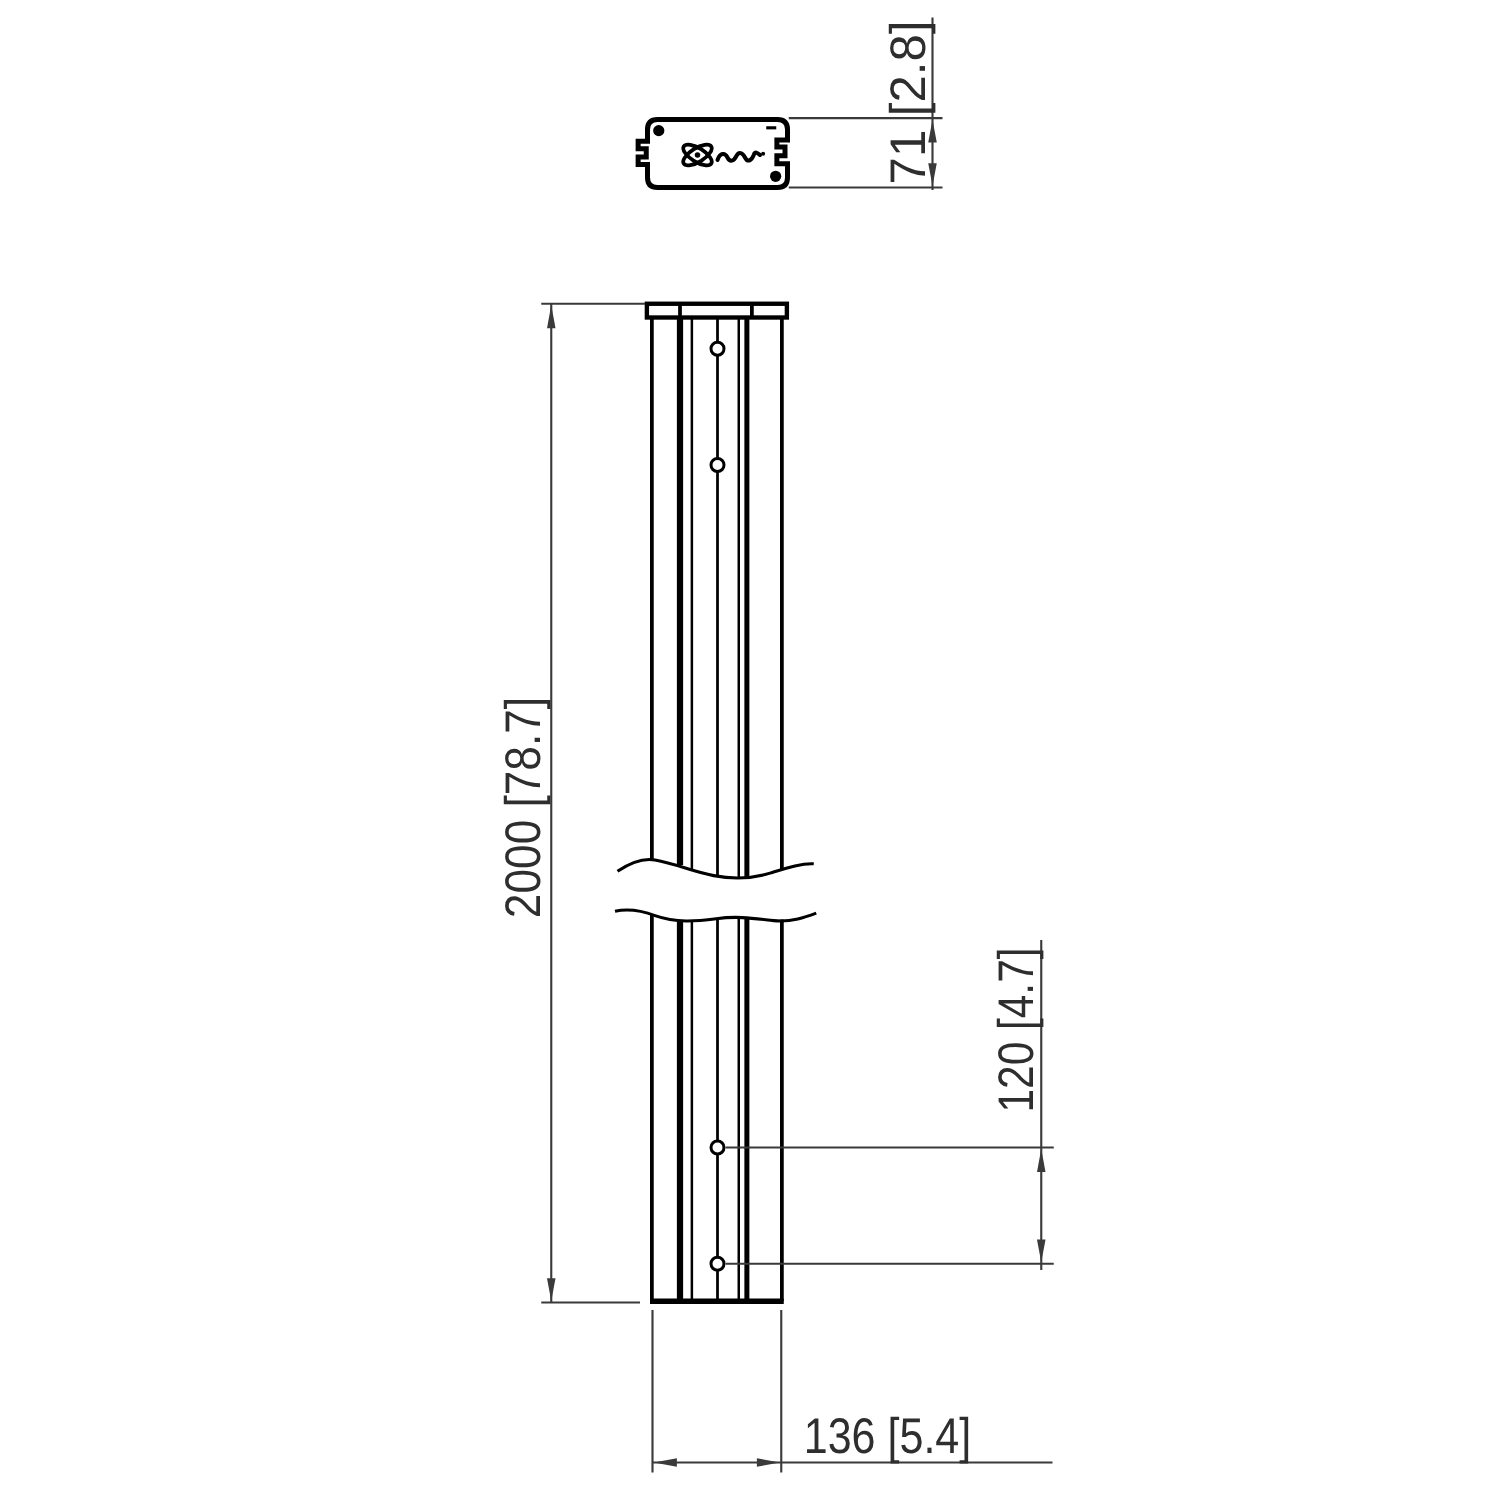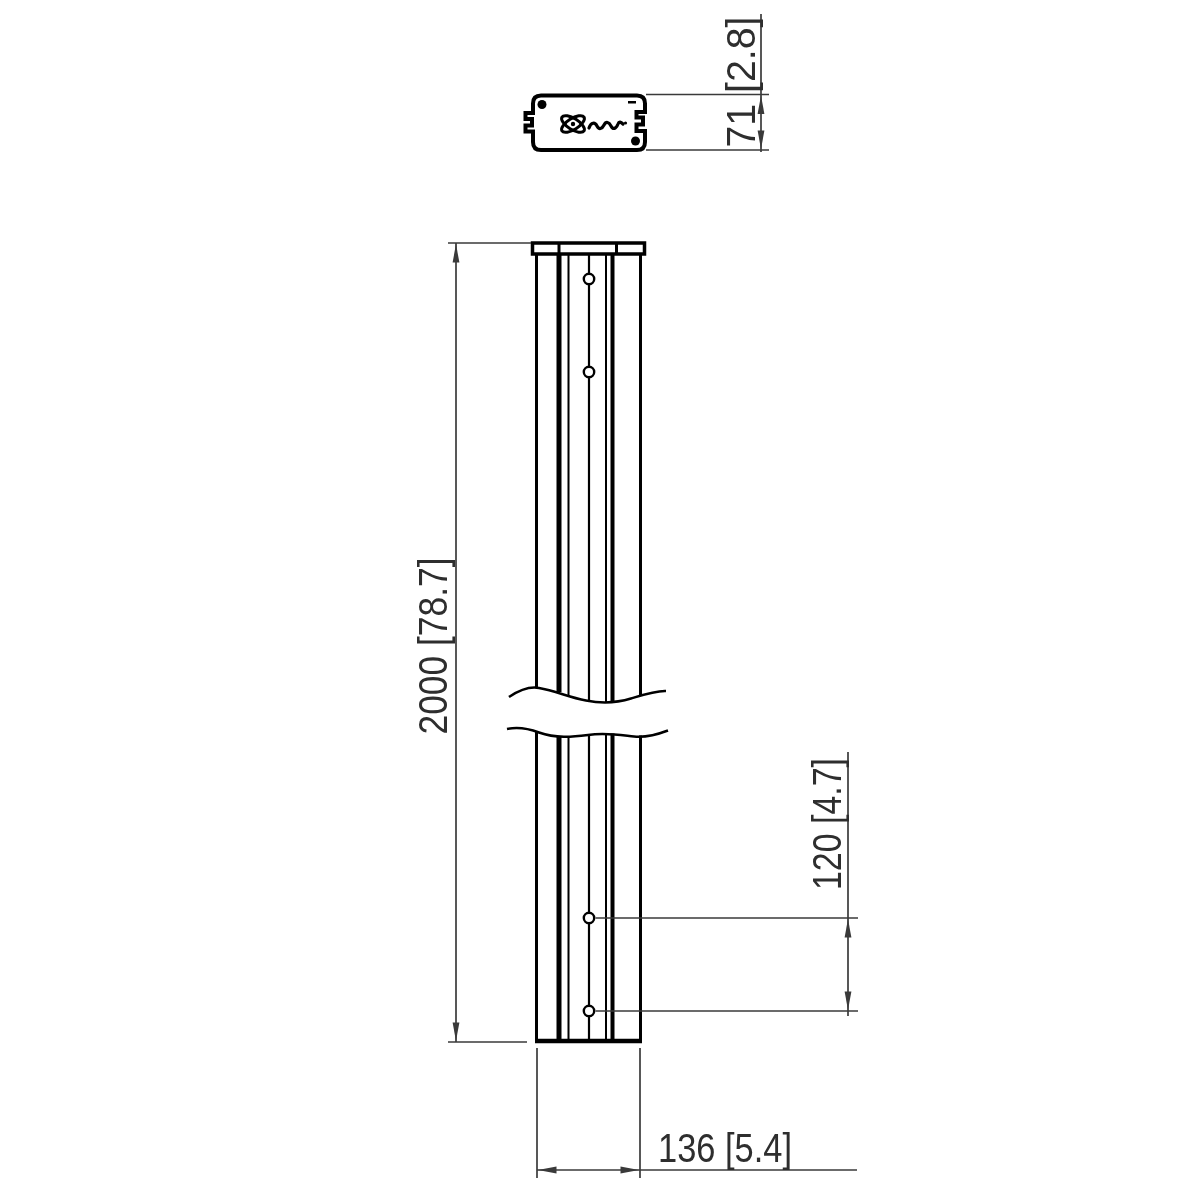--- a/index.html
+++ b/index.html
@@ -1,17 +1,17 @@
 <!DOCTYPE html>
 <html><head>
 <meta charset="utf-8">
 <style>
   html,body{margin:0;padding:0;background:#ffffff;}
   body{width:1200px;height:1200px;font-family:"Liberation Sans",sans-serif;}
-  #canvas{width:1168px;height:1200px;position:relative;margin-left:15px;}
+  #canvas{width:1168px;height:1200px;position:relative;}
   svg{display:block;}
   .part{stroke:#000000;fill:none;stroke-linecap:butt;}
   .partfill{stroke:#000000;fill:#ffffff;}
   .dim{stroke:#3a3a3a;stroke-width:1.7;fill:none;}
   .arrow{fill:#3a3a3a;stroke:none;}
   .dimtext{font-family:"Liberation Sans",sans-serif;font-size:40px;fill:#2e2e2e;}
   .logostroke{stroke:#000000;fill:none;stroke-linecap:round;}
 </style>
 </head>
 <body>

